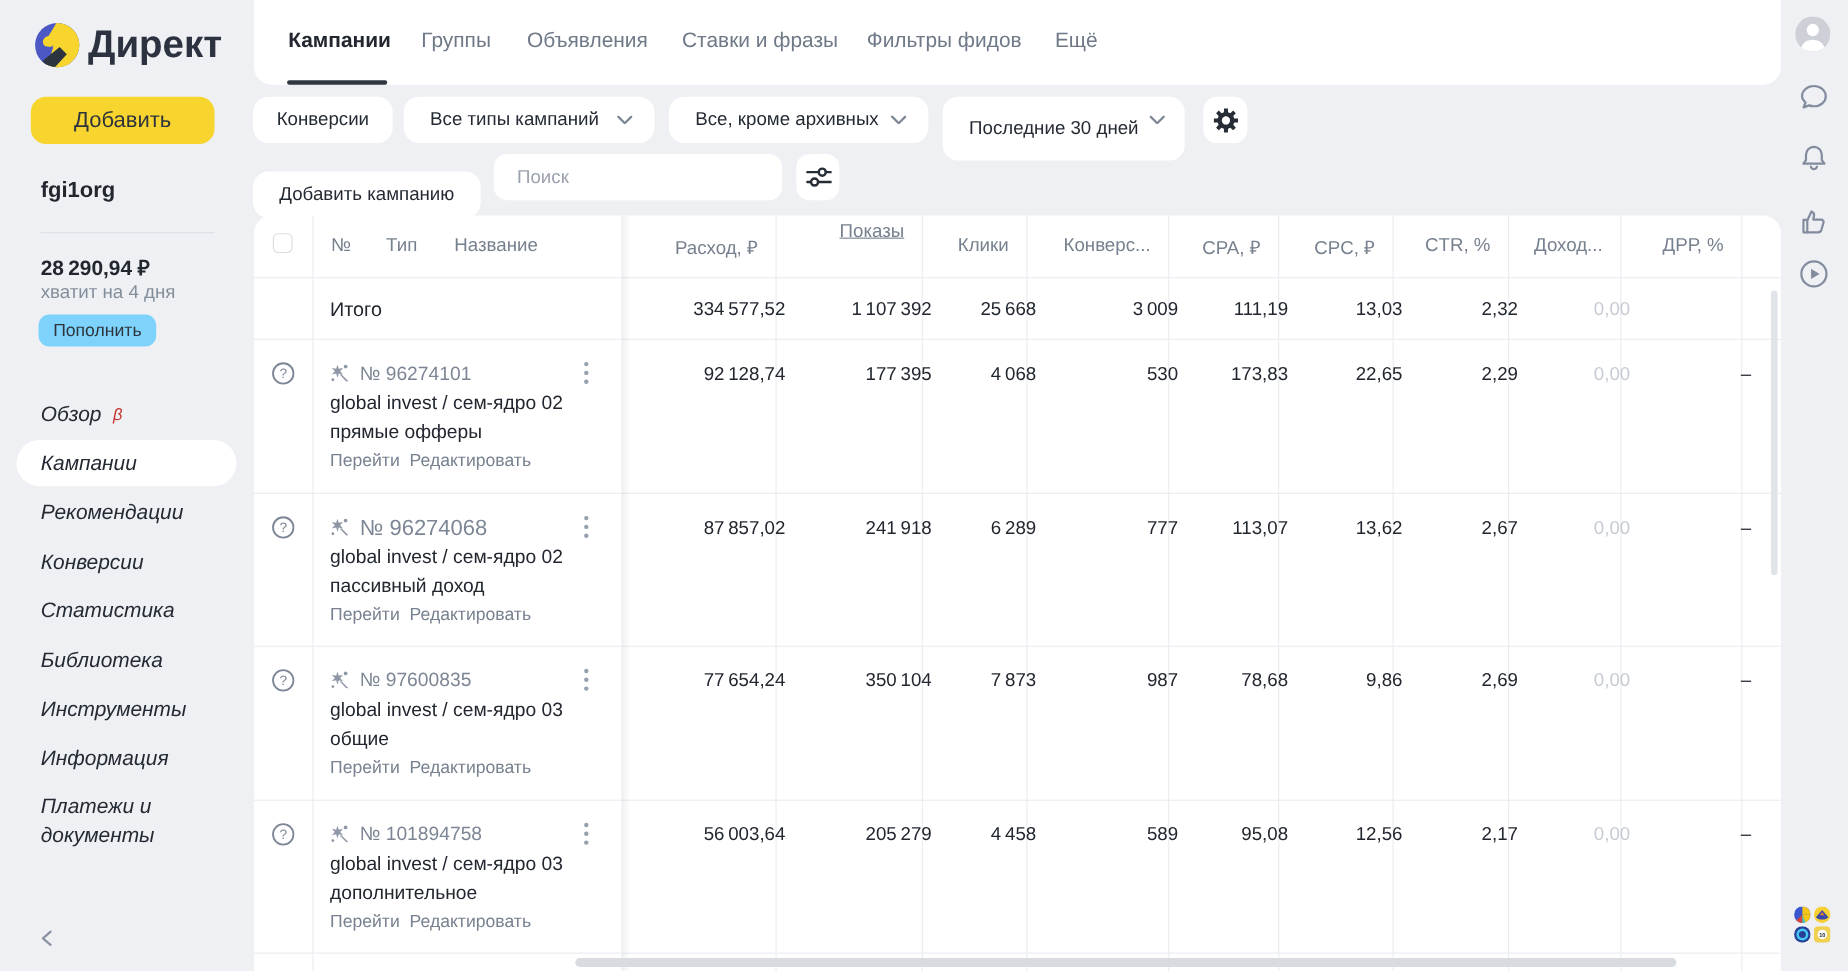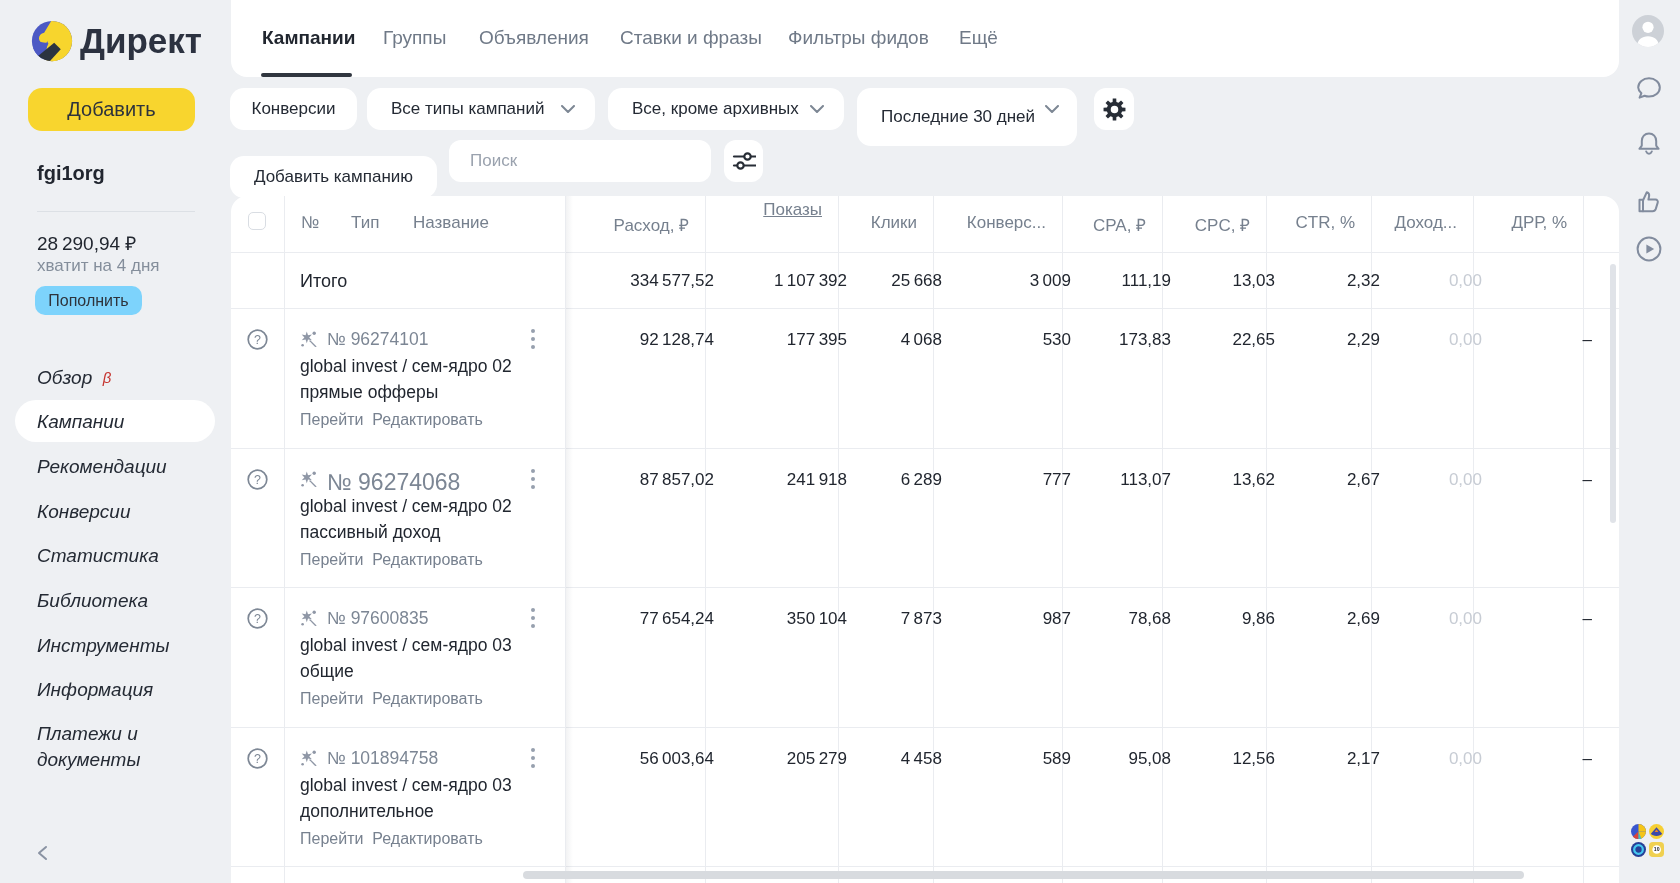--- a/index.html
+++ b/index.html
@@ -35,21 +35,21 @@
       <path fill="#2c3440" d="M26.5,26 L34,33.5 L17,52 L7,42 Z"></path>
     </g>
   </svg>
 </div>
 <div class="abs" style="left:80px; top:21px; font-size:35px; font-weight:bold; color:#2c3240;">Директ</div>
 
 <div class="abs" style="left:28px; top:88px; width:167px; height:43px; background:#f8d52e; border-radius:14px; display:flex; align-items:center; justify-content:center; font-size:20px; color:#2e333c;">Добавить</div>
 
 <div class="abs" style="left:37px; top:162px; font-size:20px; font-weight:bold;">fgi1org</div>
 <div class="abs" style="left:37px; top:211px; width:158px; height:1px; background:#dce0e5;"></div>
-<div class="abs" style="left:37px; top:230px; font-size:19px; font-weight:normal;">28 290,94&nbsp;₽</div>
+<div class="abs" style="left:37px; top:230px; font-size:19px; font-weight:bold;">28 290,94&nbsp;₽</div>
 <div class="abs" style="left:37px; top:256px; font-size:17px; color:#848e9b;">хватит на 4 дня</div>
 <div class="abs" style="left:35px; top:286px; width:107px; height:29px; background:#7dd3fc; border-radius:10px; display:flex; align-items:center; justify-content:center; font-size:16px; color:#2e333c;">Пополнить</div>
 
 <div class="abs" style="left:15px; top:400px; width:200px; height:42px; background:#fff; border-radius:21px;"></div>
 <div class="navitem" style="top:367px;">Обзор&nbsp;&nbsp;<span style="color:#c5332e; font-size:15px; position:relative; top:-1px;">β</span></div>
 <div class="navitem" style="top:411px;">Кампании</div>
 <div class="navitem" style="top:456px;">Рекомендации</div>
 <div class="navitem" style="top:501px;">Конверсии</div>
 <div class="navitem" style="top:545px;">Статистика</div>
 <div class="navitem" style="top:590px;">Библиотека</div>
@@ -164,21 +164,21 @@
 <svg class="abs" style="left:247px; top:469px;" width="21" height="21" viewBox="0 0 21 21">
     <circle cx="10.5" cy="10.5" r="9.3" fill="none" stroke="#7d8795" stroke-width="1.7"></circle>
     <text x="10.5" y="14.8" text-anchor="middle" font-size="12.5" fill="#7d8795" font-family="Liberation Sans">?</text>
   </svg>
 <svg class="abs" style="left:301px; top:470px;" width="17" height="17" viewBox="0 0 17 17" fill="#8f97a6">
 <path d="M5.8,1.5 L4.6,5.32 L0.69,4.45 L3.4,7.4 L0.69,10.35 L4.6,9.48 L5.8,13.3 L7.0,9.48 L10.91,10.35 L8.2,7.4 L10.91,4.45 L7.0,5.32 Z"></path>
 <path d="M8.6,9.6 L10.3,11.2 L15.6,16.4 C14.9,17.1 14.2,17.1 13.6,16.5 L8.6,11.3 Z"></path>
 <circle cx="13.2" cy="3.2" r="1.7"></circle>
     <circle cx="1.6" cy="15.2" r="1.3"></circle>
   </svg>
-<div class="abs" style="left:327px; top:469px; font-size:23px; color:#7c8694;">№ 96274068</div>
+<div class="abs" style="left:327px; top:469px; font-size:20px; color:#7c8694;">№ 96274068</div>
 <div class="abs" style="left:531px; top:469px; width:4px; height:4px; border-radius:50%; background:#97a0ae;"></div>
 <div class="abs" style="left:531px; top:477px; width:4px; height:4px; border-radius:50%; background:#97a0ae;"></div>
 <div class="abs" style="left:531px; top:485px; width:4px; height:4px; border-radius:50%; background:#97a0ae;"></div>
 <div class="abs" style="left:300px; top:493px; font-size:17.5px; line-height:26px; color:#21262f;">global invest / сем-ядро 02<br>пассивный доход</div>
 <div class="abs" style="left:300px; top:551px; font-size:16px;"><span class="link">Перейти</span>&nbsp;&nbsp;<span class="link">Редактировать</span></div>
 <div class="num" style="left:565px; top:470px; width:124px;">87 857,02</div>
 <div class="num" style="left:705px; top:470px; width:117px;">241 918</div>
 <div class="num" style="left:838px; top:470px; width:79px;">6 289</div>
 <div class="num" style="left:933px; top:470px; width:113px;">777</div>
 <div class="num" style="left:1062px; top:470px; width:84px;">113,07</div>

